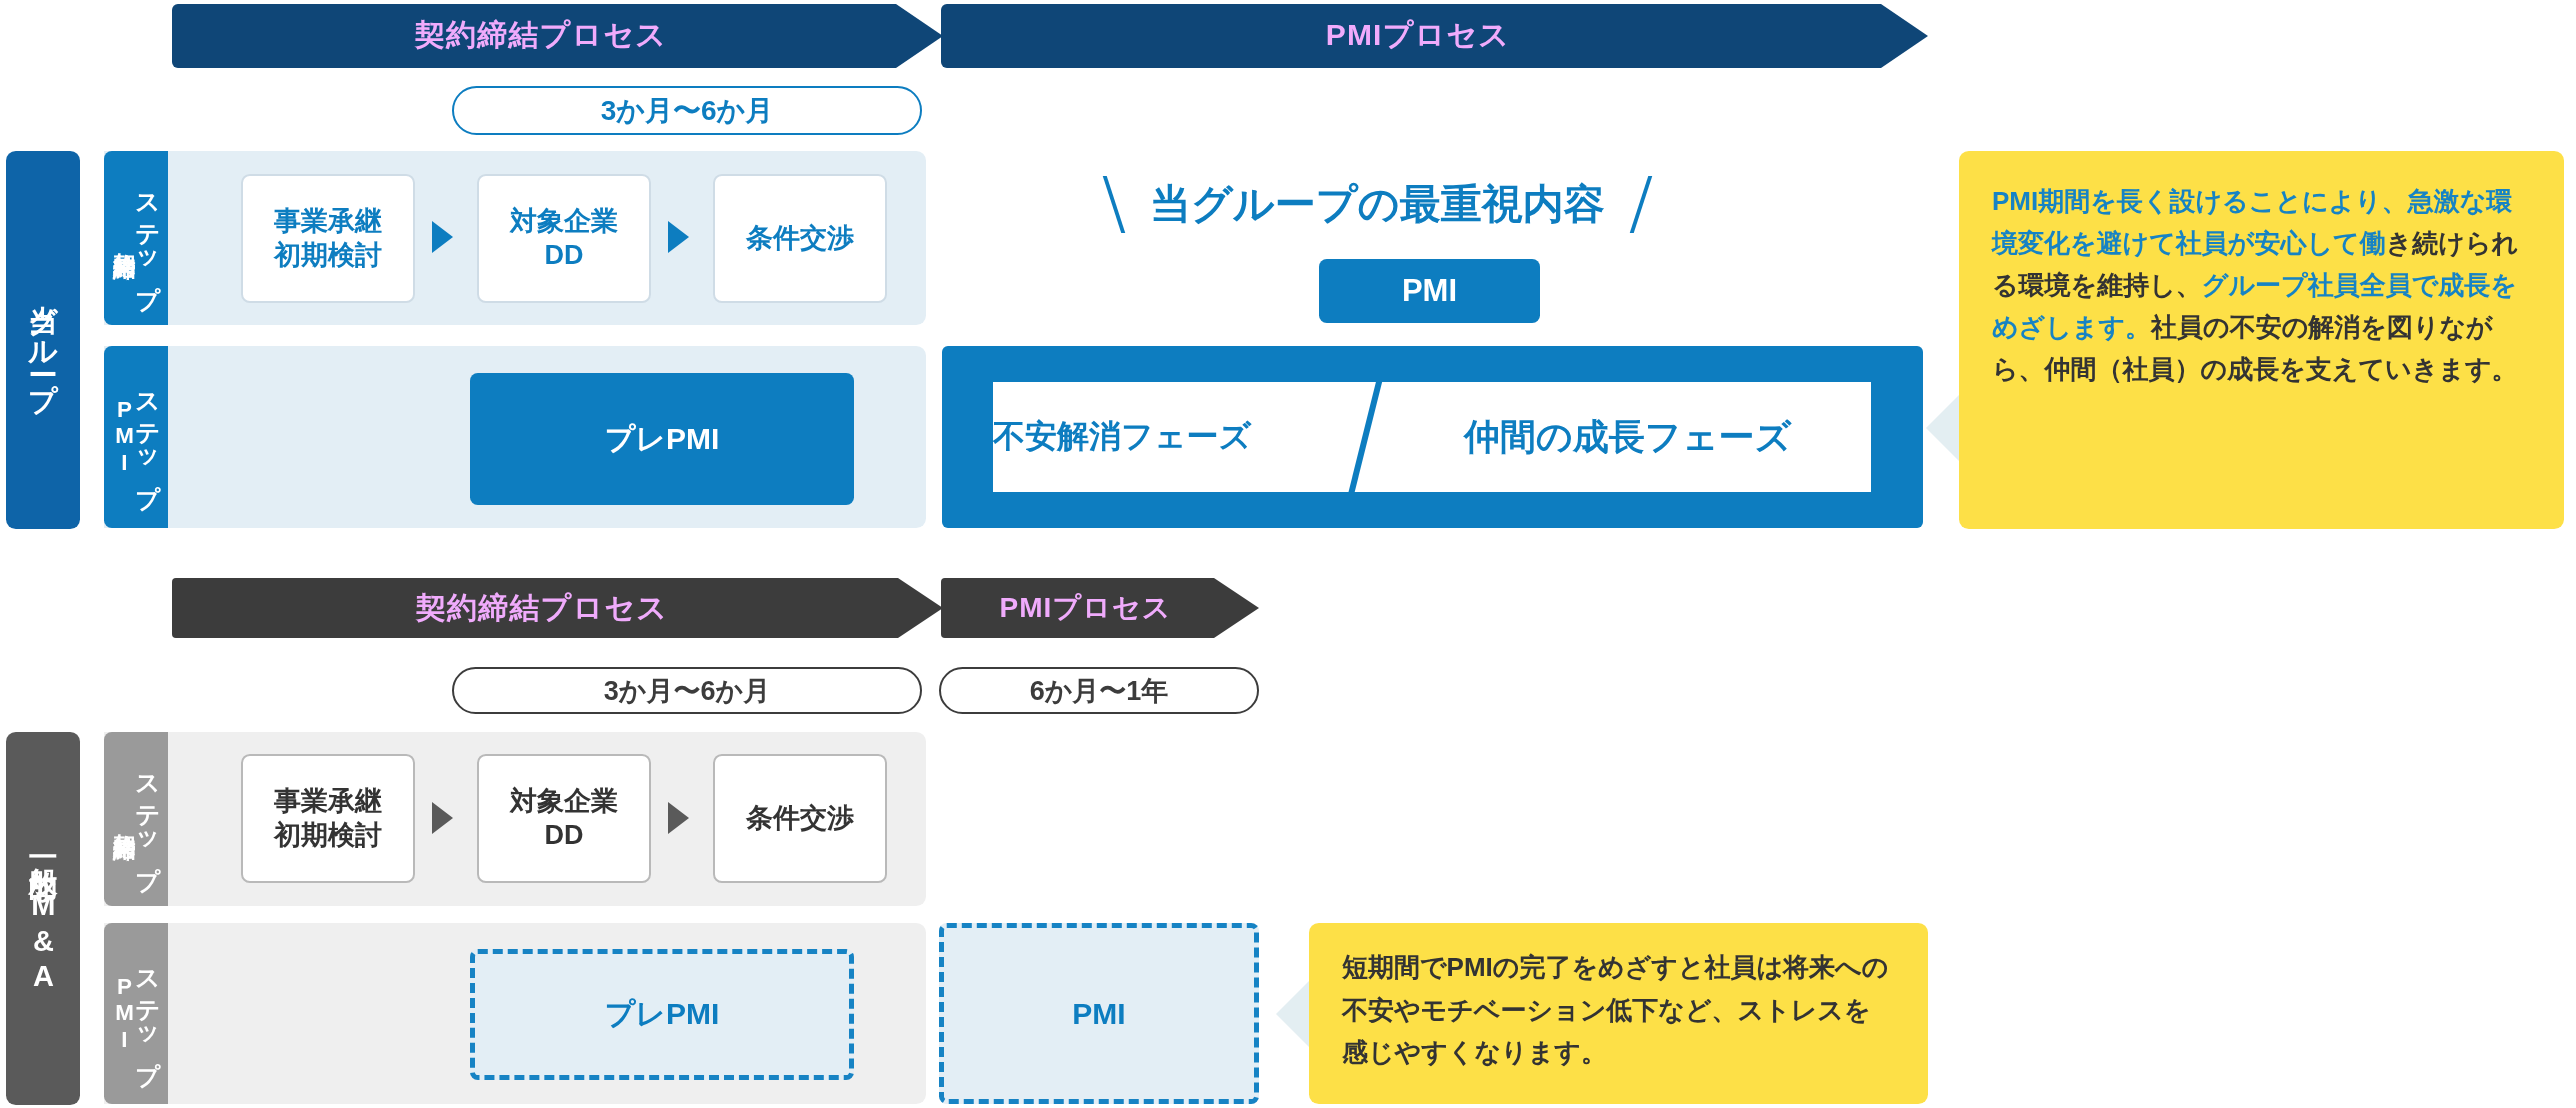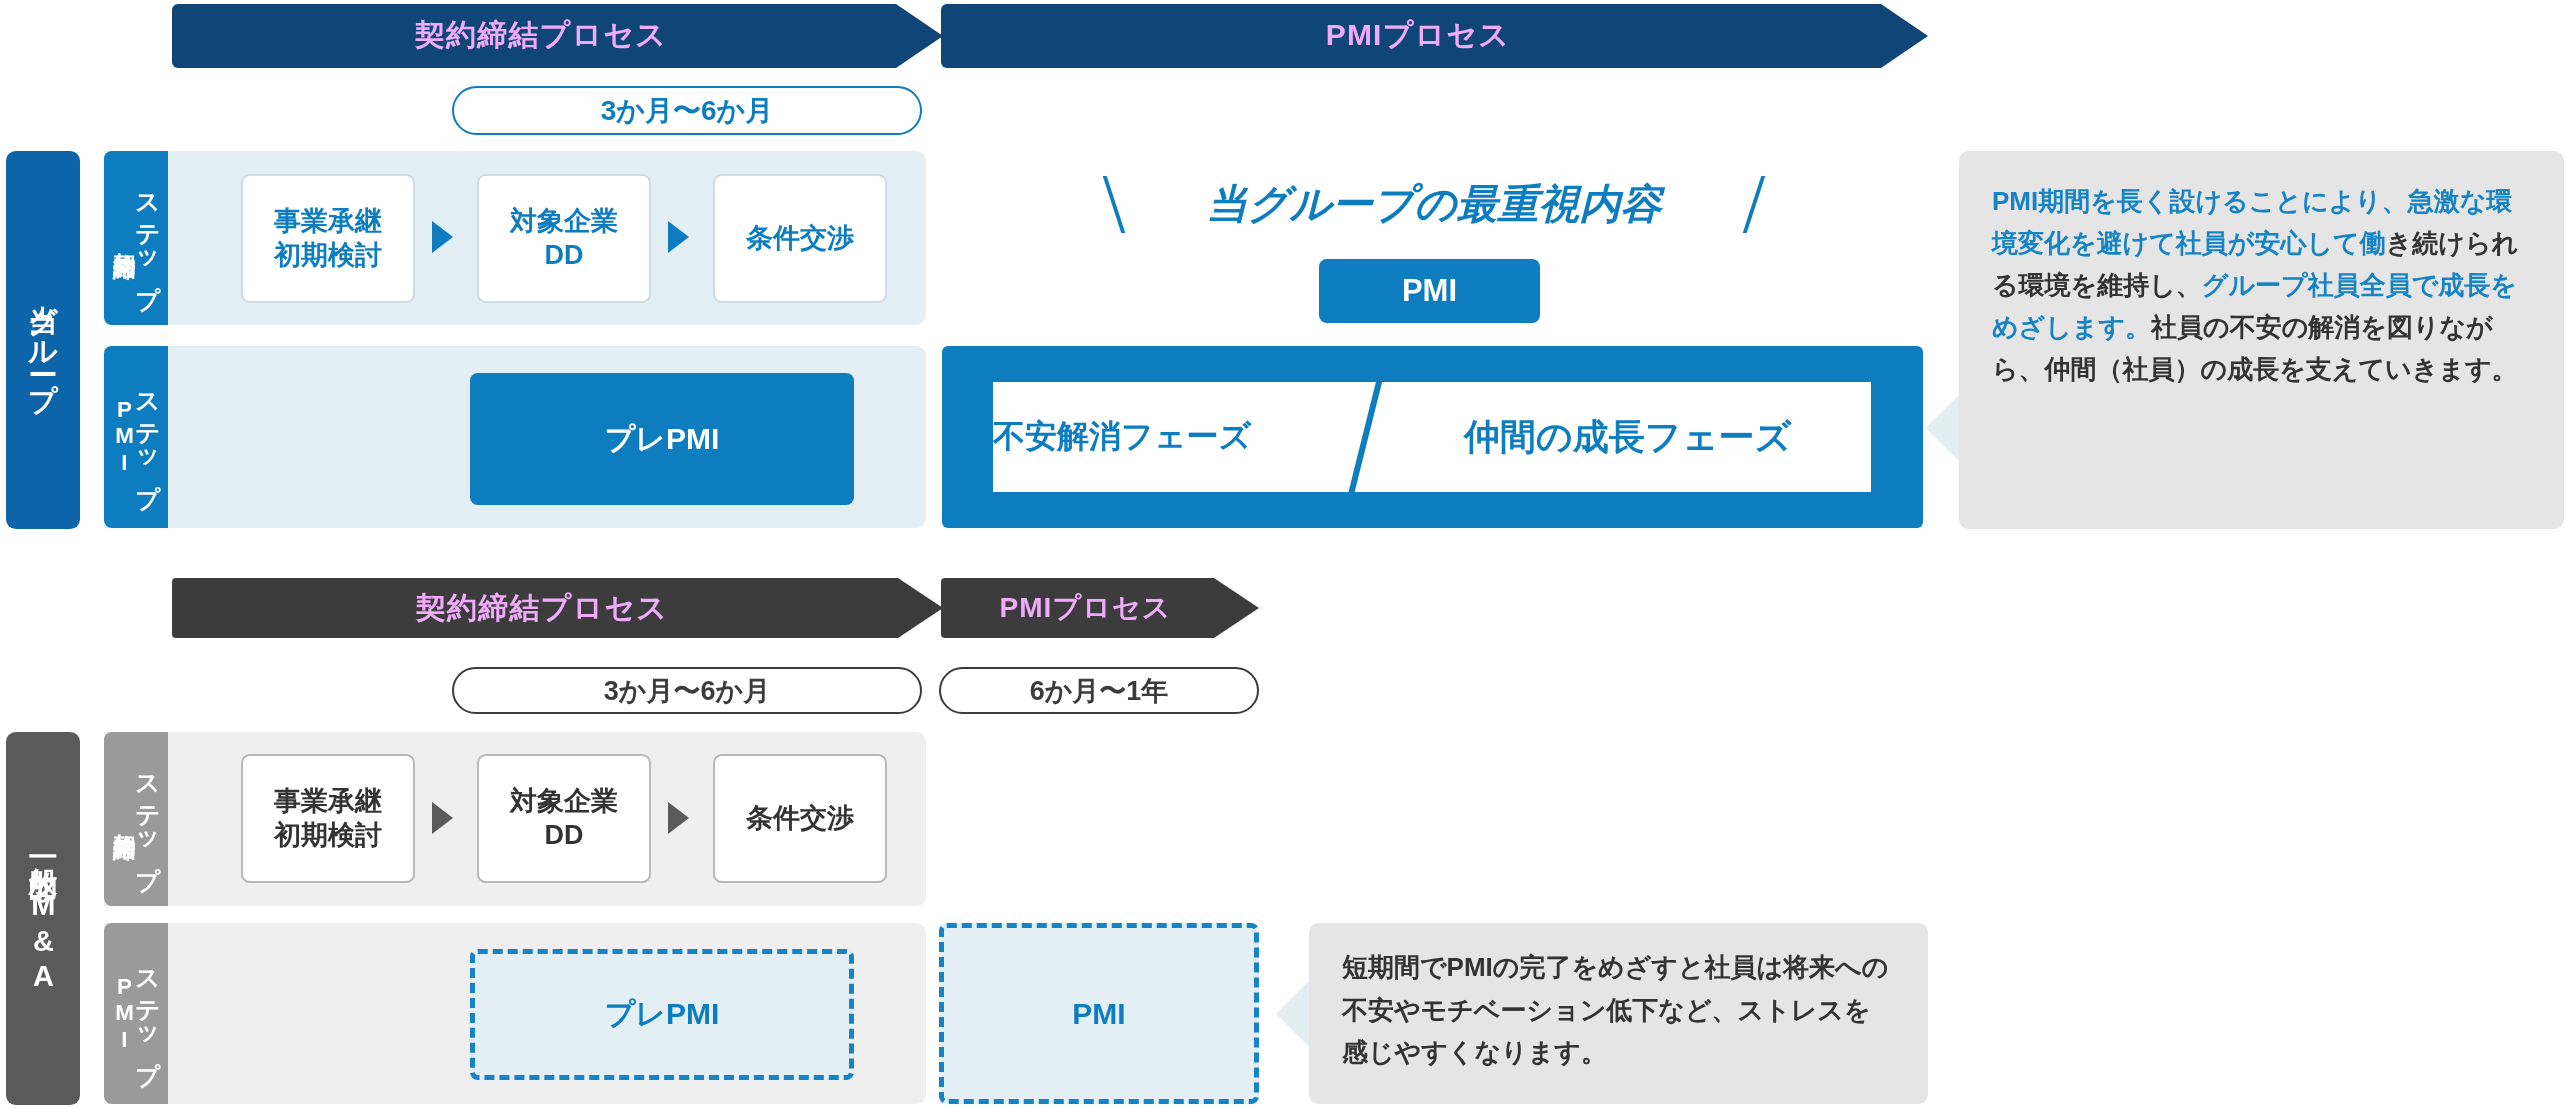--- a/index.html
+++ b/index.html
@@ -78,41 +78,41 @@
 
   
   .dashbox{
     display:flex;align-items:center;justify-content:center;
     background:#e3eef5;border:5.9px dashed #1683c4;border-radius:7.8px;
     color:#0d7dc0;font-weight:700;
   }
 
   
   .emph{
-    display:flex;align-items:center;justify-content:space-between;gap:9px;
-    color:#0d7dc0;font-weight:700;white-space:nowrap;font-style:italic;
+    display:flex;align-items:center;justify-content:flex-start;gap:34px;
+    color:#0d7dc0;font-weight:700;white-space:nowrap;
   }
   .slash{display:block;width:3.9px;height:57px;background:#0d7dc0;}
   .slash.l{transform:skewX(18deg);}
   .slash.r{transform:skewX(-18deg);}
 
   
   .phaseband{background:#0d7dc0;border-radius:5.9px;}
   .phaseinner{position:absolute;background:#ffffff;overflow:hidden;}
   .phaseinner .divider{
     position:absolute;top:-11.7px;left:44%;width:5.9px;height:140%;
     background:#0d7dc0;transform:rotate(14deg);transform-origin:top center;
   }
   .phasetxt{
     position:absolute;top:0;height:100%;display:flex;align-items:center;justify-content:flex-start;
     color:#0d7dc0;font-weight:700;white-space:nowrap;
   }
 
   
-  .callout{background:#e5e5e5;border-radius:9.8px;}
+  .callout{background:#fde047;border-radius:9.8px;}
   .callout .notch{
     position:absolute;width:0;height:0;border-style:solid;
     border-width:33px 33px 33px 0;border-color:transparent #e3eef2 transparent transparent;
   }
   .callout .body{
     position:absolute;inset:0;padding:29px 33px;
     color:#333333;font-weight:700;line-height:1.62;
   }
   .hl{color:#1683c4;}
 </style>

